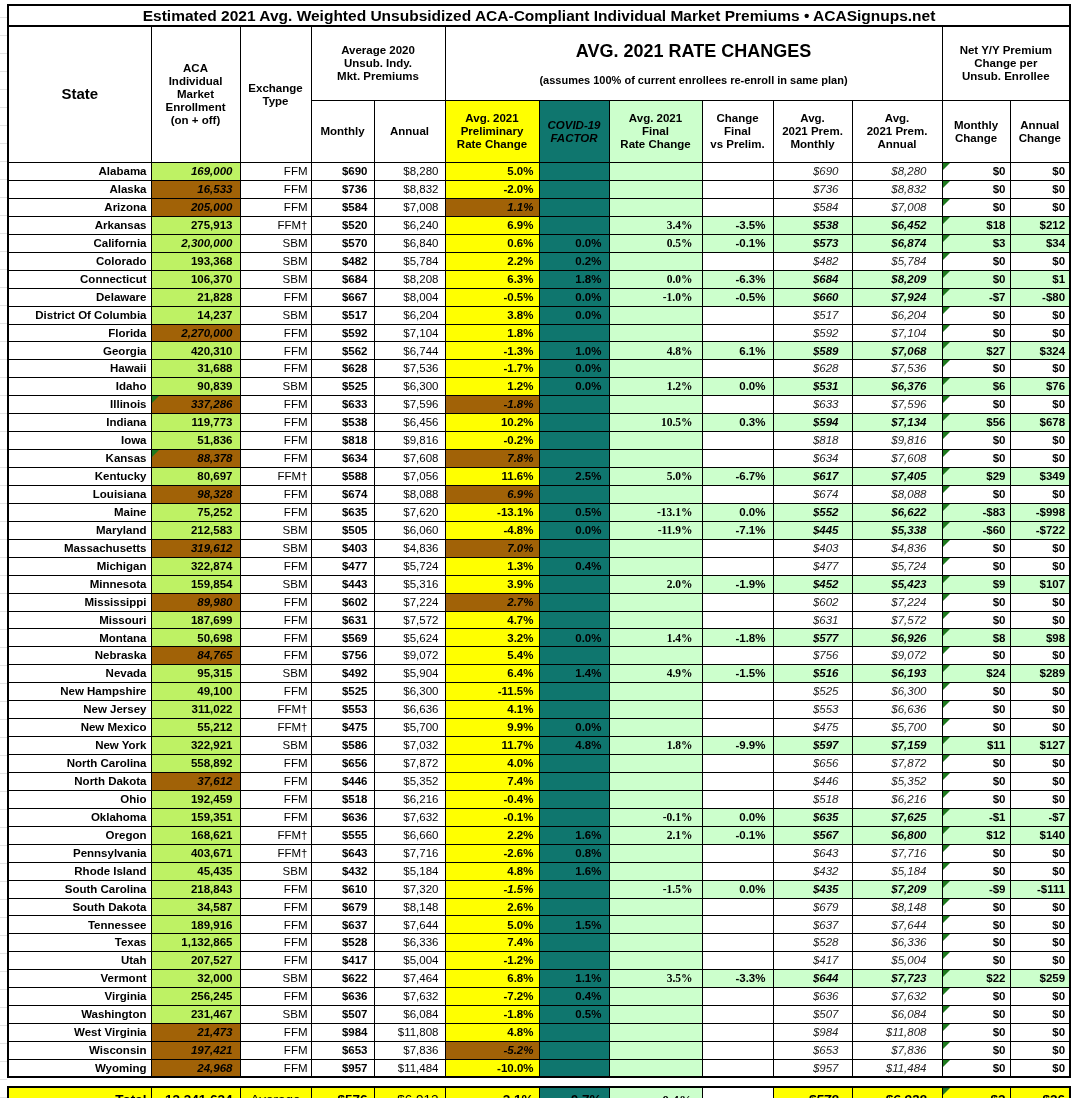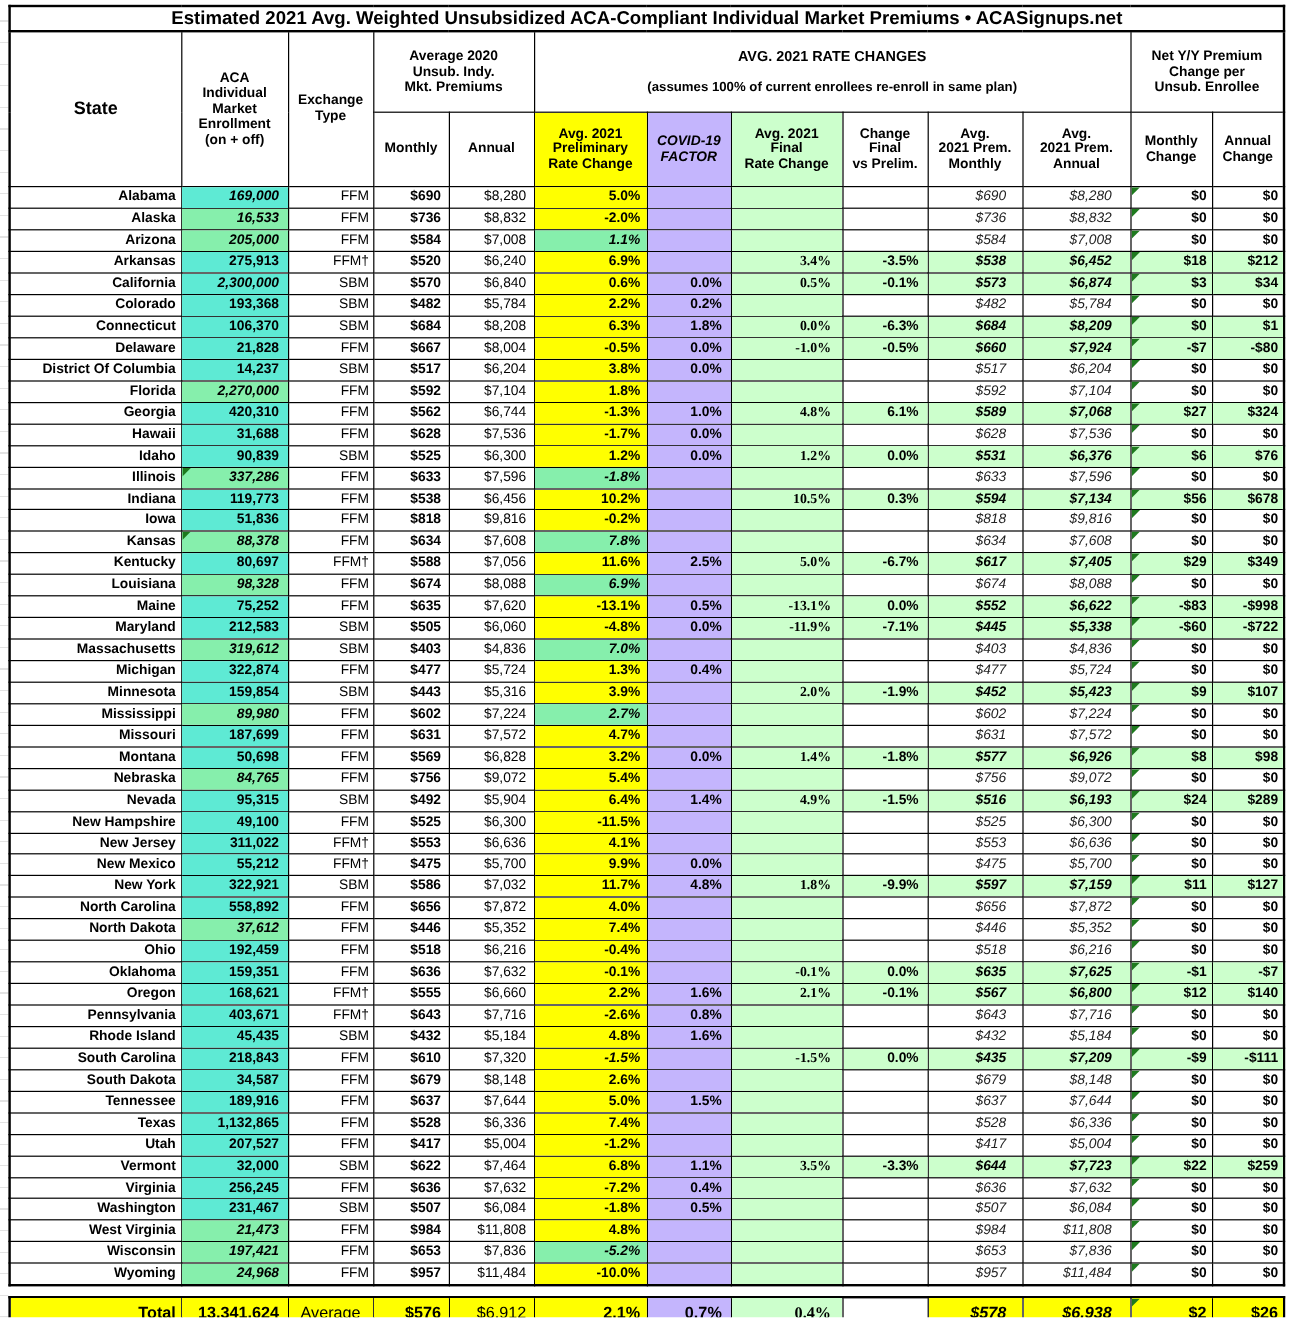--- a/index.html
+++ b/index.html
@@ -13,24 +13,24 @@
         font-size:11.5px;line-height:1.12;box-sizing:border-box;position:relative;}
   th{white-space:pre-line;text-align:center;font-weight:bold;padding:1px 2px;}
   .maintable{border:2px solid #000;}
   .maintable tbody td{height:17.94px;font-weight:bold;text-align:right;}
   .title-cell{border:2px solid #000;height:21px;font-size:15.5px;font-weight:bold;
               text-align:center;white-space:nowrap;letter-spacing:0;}
   .h-group{height:58px;vertical-align:middle;margin-left:40px;}
   .h-sub{height:62px;vertical-align:middle;font-size:11.5px;}
   .h-state{font-size:15px;vertical-align:middle;}
   .bg-yellow{background:#ffff00;}
-  .bg-pale{background:#c4b5fd;}
-  .bg-green{background:#5eead4;}
+  .bg-pale{background:#0f766e;}
+  .bg-green{background:#bef264;}
   .bg-green2{background:#ccffcc;}
-  .bg-gray{background:#86efac;}
+  .bg-gray{background:#a16207;}
   .it{font-style:italic;}
   .lt{font-weight:normal;margin-left:45px;}
   .bi{font-weight:bold;font-style:italic;}
   .plain-it{font-style:italic;font-weight:normal !important;color:#222;}
   .center{text-align:center !important;}
   
   .c-state{padding-right:4px;}
   .c-enroll{padding-right:7px;}
   .c-exch{text-align:center;font-weight:normal !important;}
   .c-m2020{padding-right:6px;}
@@ -43,21 +43,21 @@
   .c-pa{padding-right:15px;}
   .c-mc{padding-right:4px;}
   .c-ac{padding-right:4px;}
   
   .tri::before{content:"";position:absolute;left:0;top:0;width:0;height:0;
       border-top:7px solid #1e7a1e;border-right:7px solid transparent;}
   .gap{height:8px;}
   .totaltable{border:2px solid #000;}
   .totaltable td{height:25px;font-size:13.5px;font-weight:bold;text-align:right;vertical-align:middle;}
   .rate-sub{font-size:11px;font-weight:bold;display:block;}
-  .rate-main{font-size:12px;font-weight:bold;display:block;}
+  .rate-main{font-size:18px;font-weight:bold;display:block;}
 </style>
 </head>
 <body>
 
 <div class="page">
   <div class="gutter-left"></div>
   <div class="tablewrap">
 
     <table class="maintable">
       <colgroup>
@@ -514,21 +514,21 @@
             <td class="c-pm plain-it">$631</td>
             <td class="c-pa plain-it">$7,572</td>
             <td class="c-mc tri">$0</td>
             <td class="c-ac">$0</td>
           </tr>
           <tr>
             <td class="c-state">Montana</td>
             <td class="c-enroll bg-green">50,698</td>
             <td class="c-exch">FFM</td>
             <td class="c-m2020">$569</td>
-            <td class="c-a2020">$6,828</td>
+            <td class="c-a2020">$5,624</td>
             <td class="c-prelim bg-yellow">3.2%</td>
             <td class="c-covid bg-pale">0.0%</td>
             <td class="c-final bg-green2">1.4%</td>
             <td class="c-chg bg-green2">-1.8%</td>
             <td class="c-pm bg-green2 bi">$577</td>
             <td class="c-pa bg-green2 bi">$6,926</td>
             <td class="c-mc tri bg-green2">$8</td>
             <td class="c-ac bg-green2">$98</td>
           </tr>
           <tr>

